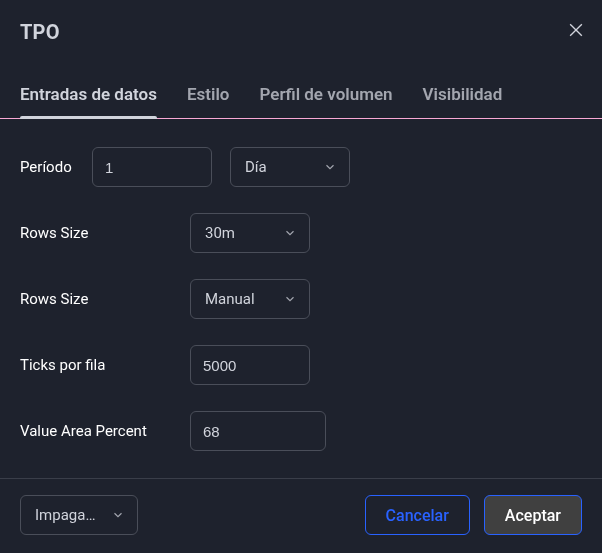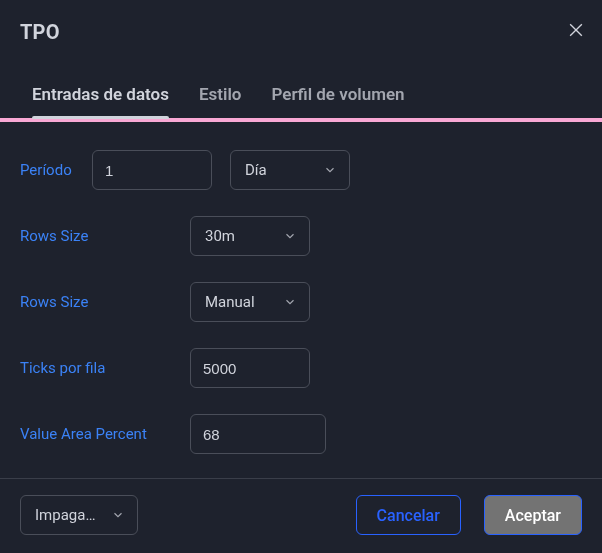--- a/index.html
+++ b/index.html
@@ -36,22 +36,22 @@
     align-items: center;
     justify-content: center;
     cursor: pointer;
     color: #d1d4dc;
   }
   .close-btn svg { width: 20px; height: 20px; }
 
   .tabs {
     display: flex;
     gap: 30px;
-    padding: 0 32px;
-    border-bottom: 4px solid #f9a8d4;
+    padding: 0 20px;
+    border-bottom: 1px solid #f9a8d4;
     margin-top: 14px;
   }
   .tab {
     padding: 12px 0 14px 0;
     font-size: 17px;
     font-weight: 600;
     color: #a3a6af;
     cursor: pointer;
     position: relative;
   }
@@ -73,21 +73,21 @@
     overflow-y: auto;
   }
   .row {
     display: flex;
     align-items: center;
     margin-bottom: 26px;
     min-height: 40px;
   }
   .label {
     font-size: 15px;
-    color: #3b82f6;
+    color: #ffffff;
   }
   .label-col {
     width: 170px;
     flex-shrink: 0;
   }
   .label-col.narrow {
     width: 72px;
   }
   .field {
     display: flex;
@@ -137,21 +137,21 @@
     align-items: center;
     justify-content: space-between;
   }
   .footer-left {
     display: flex;
     align-items: center;
   }
   .footer-right {
     display: flex;
     align-items: center;
-    gap: 23px;
+    gap: 14px;
   }
 
   .dropdown-btn {
     background: transparent;
     border: 1px solid #4a4e59;
     border-radius: 6px;
     color: #d1d4dc;
     font-size: 15px;
     height: 40px;
     padding: 0 36px 0 14px;
@@ -189,21 +189,21 @@
     display: inline-flex;
     align-items: center;
     justify-content: center;
   }
   .btn-secondary {
     background: transparent;
     border: 1px solid #2962ff;
     color: #2962ff;
   }
   .btn-primary {
-    background: #737373;
+    background: #404040;
     border: 1px solid #2962ff;
     color: #ffffff;
   }
 </style>
 </head>
 <body>
 
 <div class="dialog">
 
   <div class="header">
@@ -215,20 +215,21 @@
             <line x1="19" y1="5" x2="5" y2="19"></line>
         </svg>
       </span>
     </div>
   </div>
 
   <div class="tabs">
     <div class="tab active">Entradas de datos</div>
     <div class="tab">Estilo</div>
     <div class="tab">Perfil de volumen</div>
+    <div class="tab">Visibilidad</div>
   </div>
 
   <div class="body">
 
     <div class="row">
       <div class="label label-col narrow">Período</div>
       <div class="field">
         <input class="input-text" style="width: 120px;" value="1">
         <div class="select" style="min-width:120px">
           <span>Día</span>

